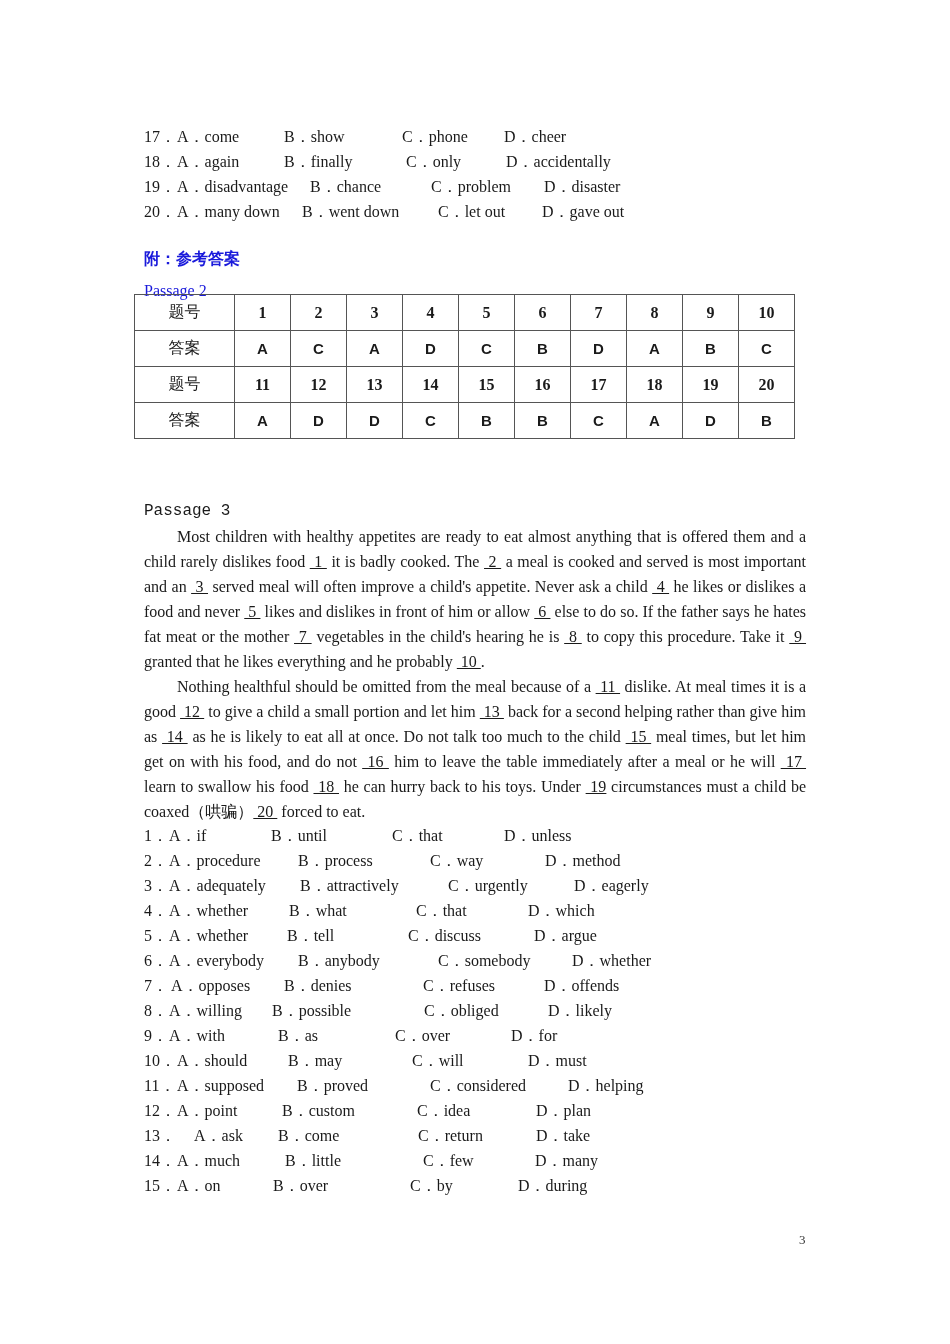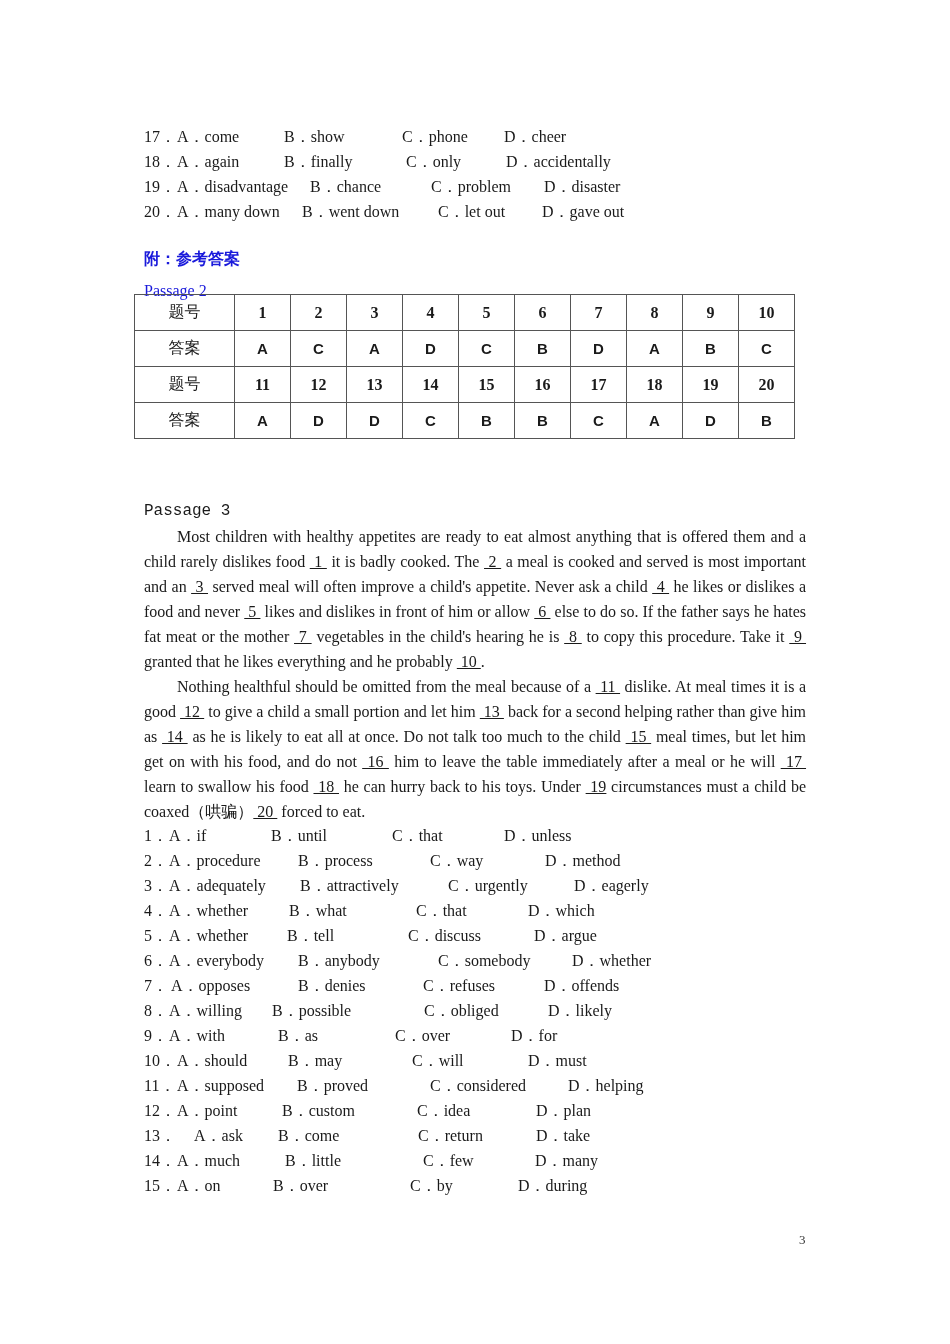--- a/index.html
+++ b/index.html
@@ -171,21 +171,21 @@
   <div class="opt-row" style="top:948px">
     <span style="left:0">6．</span>
     <span style="left:25px">A．everybody</span>
     <span style="left:154px">B．anybody</span>
     <span style="left:294px">C．somebody</span>
     <span style="left:428px">D．whether</span>
   </div>
   <div class="opt-row" style="top:973px">
     <span style="left:0">7．</span>
     <span style="left:27px">A．opposes</span>
-    <span style="left:154px">B．denies</span>
+    <span style="left:140px">B．denies</span>
     <span style="left:279px">C．refuses</span>
     <span style="left:400px">D．offends</span>
   </div>
   <div class="opt-row" style="top:998px">
     <span style="left:0">8．</span>
     <span style="left:25px">A．willing</span>
     <span style="left:128px">B．possible</span>
     <span style="left:280px">C．obliged</span>
     <span style="left:404px">D．likely</span>
   </div>

